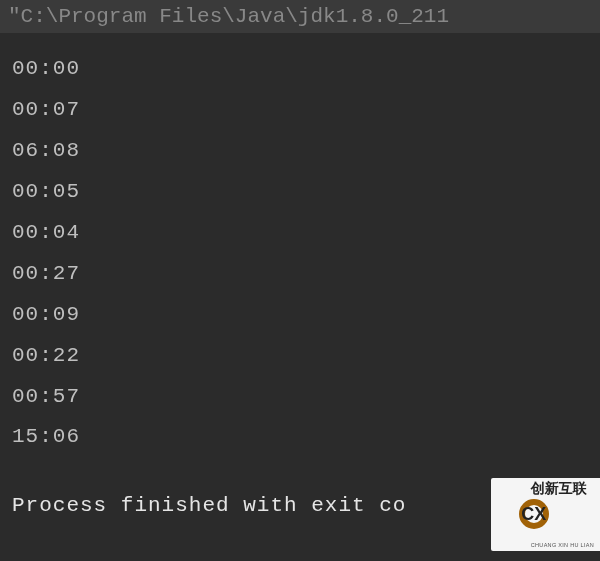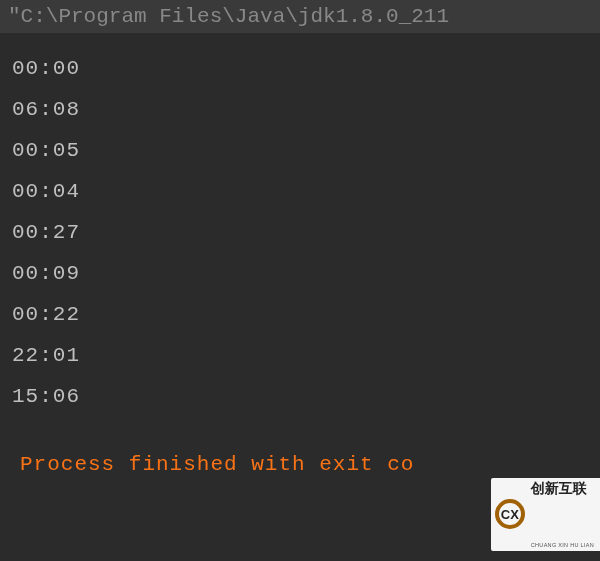--- a/index.html
+++ b/index.html
@@ -31,22 +31,22 @@
     .output-line {
       color: #bfbfbf;
       line-height: 1.95;
       letter-spacing: 1px;
       white-space: pre;
     }
     .spacer {
       height: 20px;
     }
     .footer-line {
-      color: #f97316;
-      padding: 0 20px;
+      color: #e5e5e5;
+      padding: 0 12px;
       letter-spacing: 1px;
       white-space: nowrap;
       overflow: hidden;
     }
     .watermark {
       position: absolute;
       right: 0;
       bottom: 10px;
       background: #f5f5f5;
       padding: 3px 6px 3px 40px;
@@ -57,30 +57,31 @@
     }
     .wm-icon {
       position: absolute;
       left: 4px;
       width: 30px;
       height: 30px;
     }
     .wm-circle {
       width: 30px;
       height: 30px;
-      border: 4px solid #a16207;
+      border: 6px solid #a16207;
       border-radius: 50%;
       display: flex;
       align-items: center;
       justify-content: center;
-      font-size: 13px;
+      font-size: 18px;
       font-weight: bold;
       color: #222;
       font-family: Arial, sans-serif;
       background: #f5f5f5;
+      margin-left: 24px;
     }
     .wm-text {
       display: flex;
       flex-direction: column;
       font-family: Arial, sans-serif;
       line-height: 1;
       gap: 48px;
     }
     .wm-main {
       font-size: 14px;
@@ -96,27 +97,28 @@
   </style>
 </head>
 <body>
 
 <div class="header-line">
   <span>"C:\Program Files\Java\jdk1.8.0_211</span>
 </div>
 
 <div class="output-area">
   <div class="output-line">00:00</div>
+  <div class="output-line">00:07</div>
   <div class="output-line">06:08</div>
   <div class="output-line">00:05</div>
   <div class="output-line">00:04</div>
   <div class="output-line">00:27</div>
   <div class="output-line">00:09</div>
   <div class="output-line">00:22</div>
-  <div class="output-line">22:01</div>
+  <div class="output-line">00:57</div>
   <div class="output-line">15:06</div>
   <div class="spacer"></div>
 </div>
 
 <div class="footer-line">
   <span>Process finished with exit co</span>
 </div>
 
 <div class="watermark">
   <div class="wm-icon">

